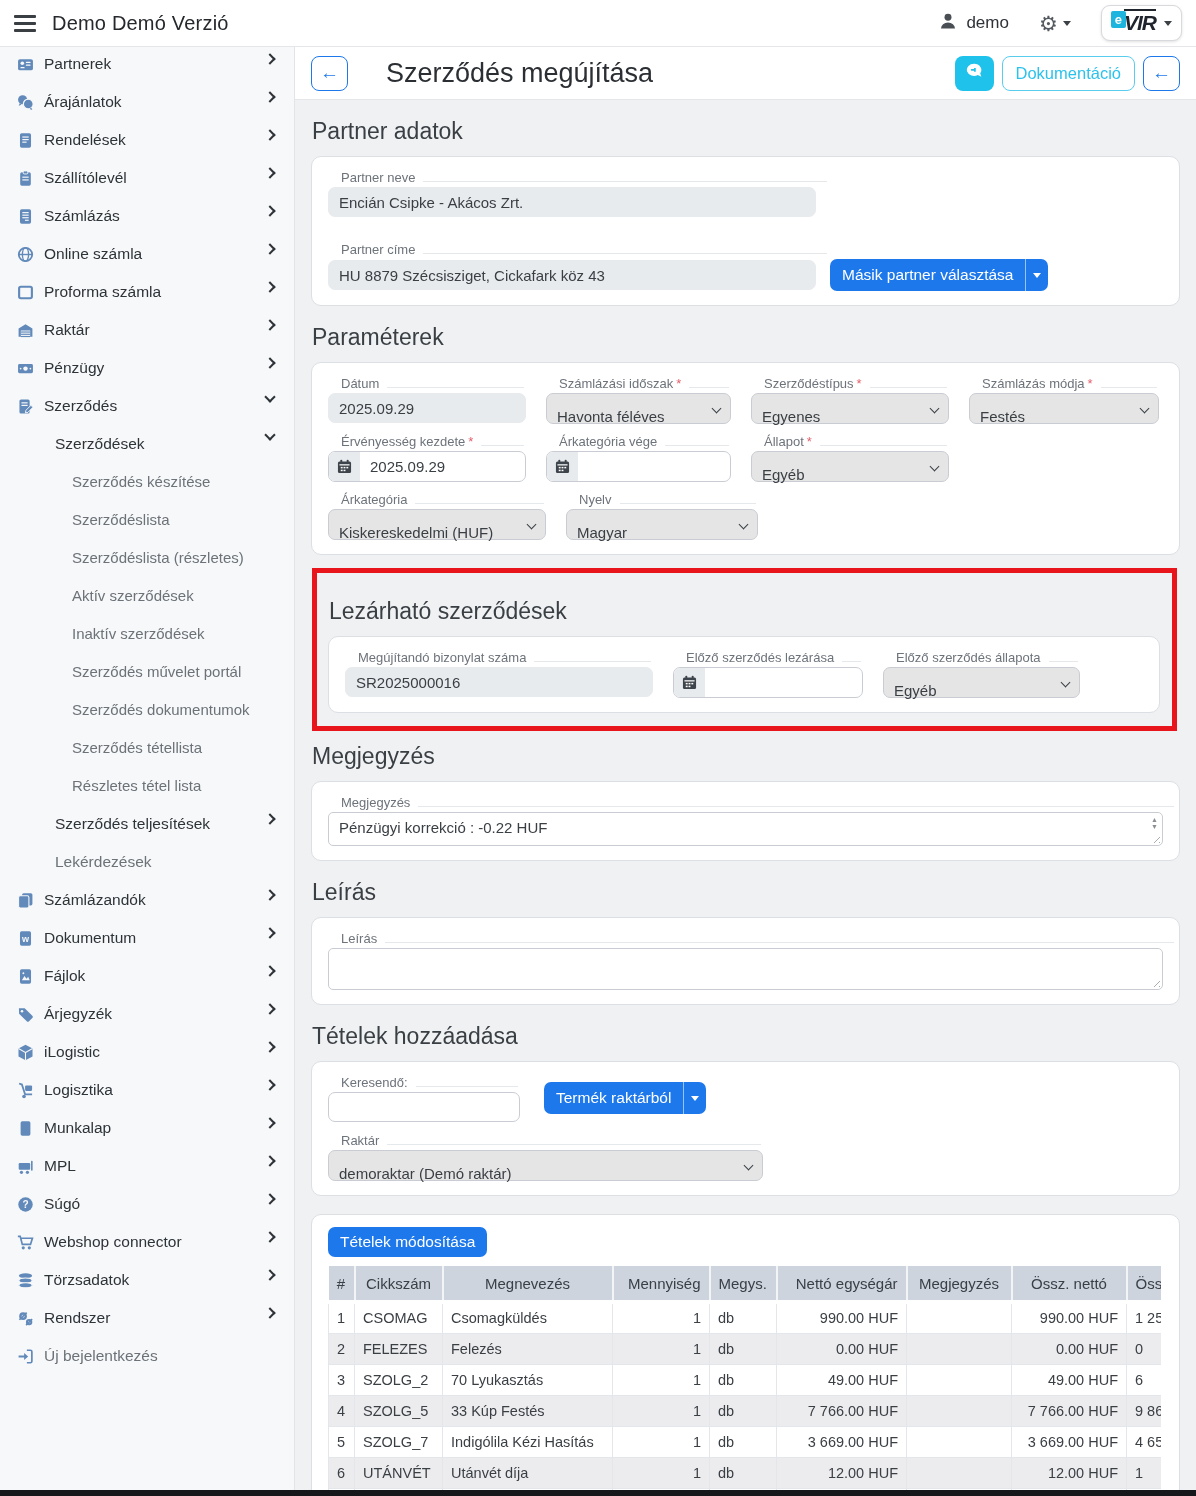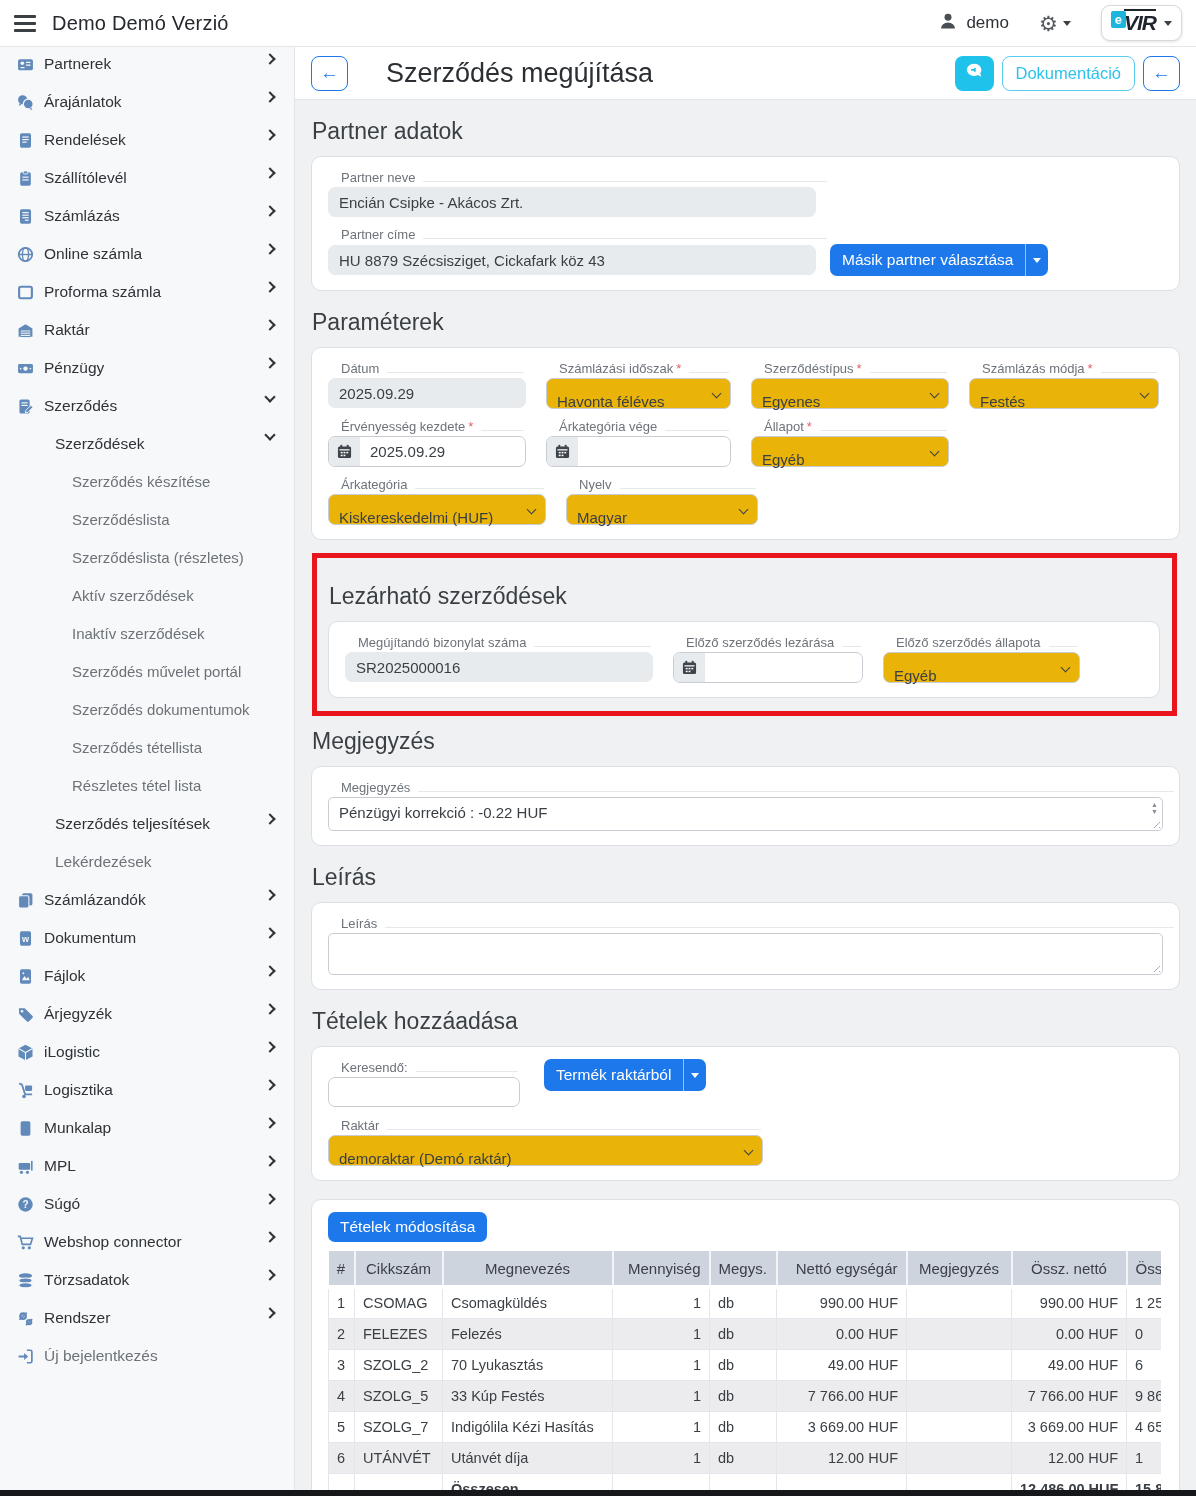--- a/index.html
+++ b/index.html
@@ -45,21 +45,21 @@
   .body-area{padding:0 16px;overflow:hidden}
   h2.section{font-size:23px;color:#3a3f44;font-weight:500;margin:18px 0 11px 1px}
   .card{background:#fff;border:1px solid #dcdfe3;border-radius:10px;padding:12px 16px 14px}
 
   .lbl{font-size:13px;color:#6d737a;display:flex;align-items:flex-end;margin:0 0 2px 13px;height:16px}
   .lbl .txt{white-space:nowrap}
   .lbl::after{content:"";flex:1;border-bottom:1px solid #e6e9ec;margin:0 2px 3px 8px}
   .req{color:#e4606d;margin-left:3px}
   .input{height:30px;border:1px solid #c9cdd3;border-radius:7px;background:#fff;font-size:15px;color:#3a3f44;padding:0 10px;display:flex;align-items:center;white-space:nowrap;overflow:hidden}
   .input.ro{background:#e8ebee;border-color:#e8ebee}
-  .select{height:31px;border:1px solid #c9cdd3;border-radius:7px;background:#eab308;font-size:15px;color:#3a3f44;padding:16px 26px 0 10px;display:flex;align-items:center;position:relative;cursor:pointer;white-space:nowrap}
+  .select{height:31px;border:1px solid #c9cdd3;border-radius:7px;background:#e5e5e5;font-size:15px;color:#3a3f44;padding:16px 26px 0 10px;display:flex;align-items:center;position:relative;cursor:pointer;white-space:nowrap}
   .sel-chev{position:absolute;right:10px;top:11px;width:7px;height:7px;border-right:1.8px solid #3b4046;border-bottom:1.8px solid #3b4046;transform:rotate(45deg)}
   .datefield{display:flex;align-items:center;border:1px solid #c9cdd3;border-radius:7px;overflow:hidden;height:31px;background:#fff}
   .datefield .cal{width:31px;height:100%;background:#e8ebee;display:flex;align-items:center;justify-content:center;flex:none;cursor:pointer}
   .datefield .dval{padding:0 10px;font-size:15px;color:#3a3f44}
 
   .frow{display:flex;gap:20px;margin-bottom:9px}
   .field{flex:none}
 
   .split-btn{display:flex;height:32px;cursor:pointer;flex:none}
   .split-main{background:#1d78eb;color:#fff;font-size:15.5px;padding:0 12px;display:flex;align-items:center;border-radius:7px 0 0 7px}
@@ -434,21 +434,21 @@
     </div>
 
     <div class="body-area">
 
       <h2 class="section">Partner adatok</h2>
       <div class="card">
         <div class="lbl" style="width:488px">
             <span class="txt">Partner neve</span>
           </div>
         <div class="input ro" style="width:488px">Encián Csipke - Akácos Zrt.</div>
-        <div class="lbl" style="width:488px;margin-top:9px">
+        <div class="lbl" style="width:488px;margin-top:24px">
             <span class="txt">Partner címe</span>
           </div>
         <div style="display:flex;align-items:center;gap:14px">
           <div class="input ro" style="width:488px">HU 8879 Szécsisziget, Cickafark köz 43</div>
           <div class="split-btn">
             <div class="split-main">Másik partner választása</div>
             <div class="split-caret">
                 <i></i>
               </div>
           </div>
@@ -636,21 +636,21 @@
             <span class="txt">Leírás</span>
           </div>
         <div class="ta" style="height:42px">
           <span></span>
           <span class="ta-rz"></span>
         </div>
       </div>
 
       <h2 class="section">Tételek hozzáadása</h2>
       <div class="card">
-        <div style="display:flex;align-items:flex-start;gap:24px">
+        <div style="display:flex;align-items:center;gap:24px">
           <div class="field" style="width:192px">
             <div class="lbl">
                 <span class="txt">Keresendő:</span>
               </div>
             <div class="input"></div>
           </div>
           <div class="split-btn">
             <div class="split-main">Termék raktárból</div>
             <div class="split-caret">
                 <i></i>

